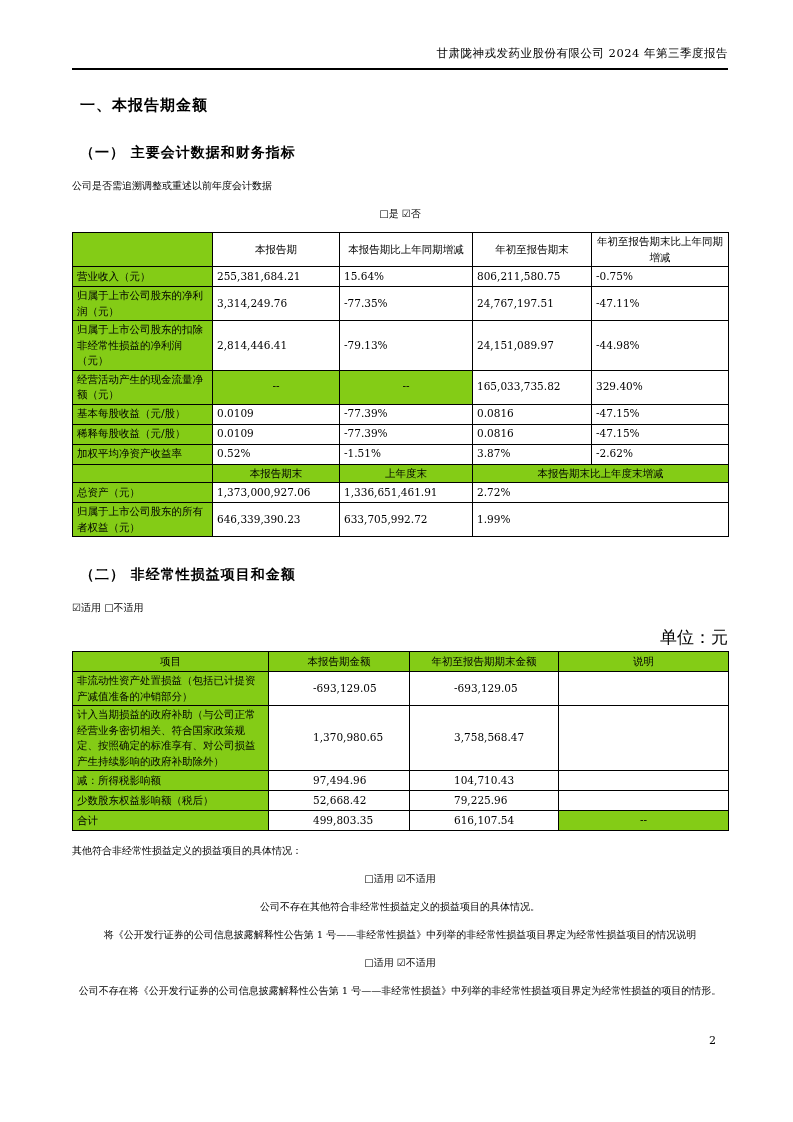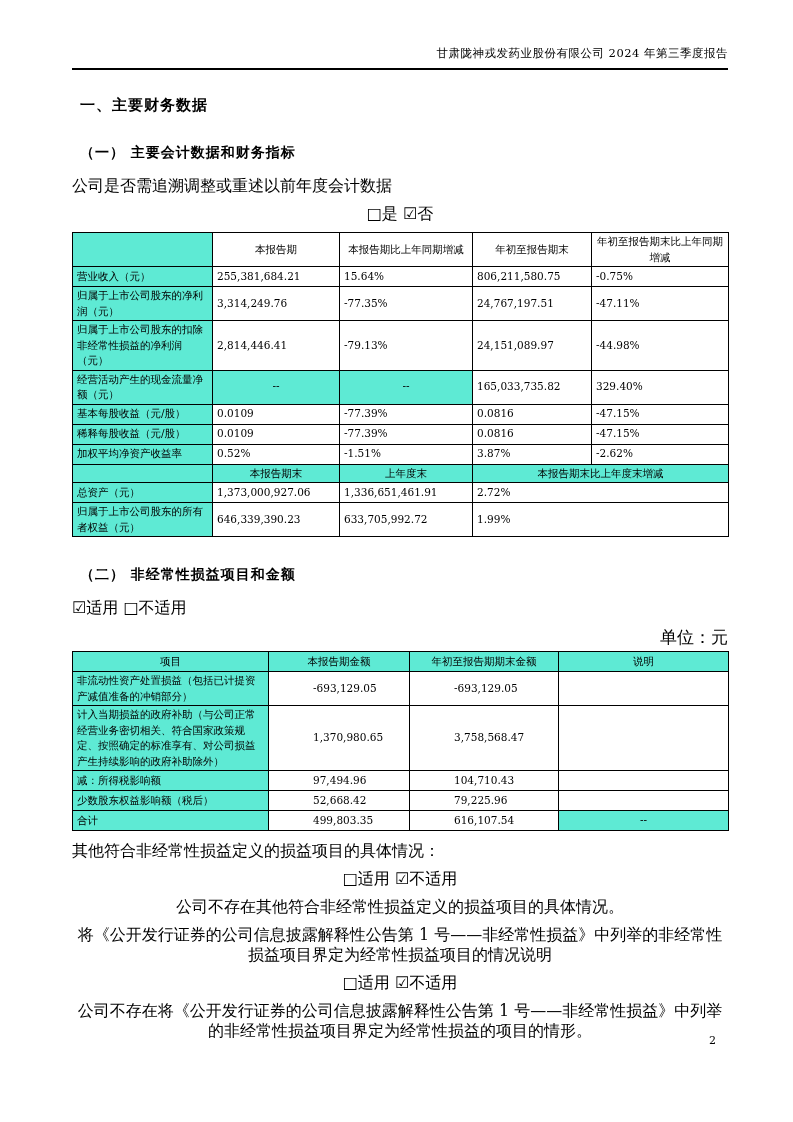--- a/index.html
+++ b/index.html
@@ -19,55 +19,55 @@
   h1.sec {
     font-family:"DejaVu Sans","Liberation Sans",sans-serif;
     font-size:15px; font-weight:bold;
     margin:26px 0 0 8px; letter-spacing:1px;
   }
   h2.sec {
     font-family:"DejaVu Sans","Liberation Sans",sans-serif;
     font-size:14px; font-weight:bold;
     margin:29px 0 0 8px; letter-spacing:1px;
   }
-  p.body-text { font-size:16px; line-height:20px; margin:14px 0 0 0; }
+  p.body-text { font-size:10px; line-height:20px; margin:14px 0 0 0; }
   p.tight { margin-top:8px;text-align:center; }
   .unit-line { text-align:right; font-size:17px; margin:8px 0 2px 0; }
 
   table.fin {
     border-collapse:collapse; table-layout:fixed;
     width:656px; font-size:10.5px; margin-top:8px;
   }
   table.fin td {
     border:1px solid #000;
     padding:1px 4px;
     line-height:15.5px;
     vertical-align:middle;
     overflow:hidden;
   }
-  .gray { background:#5eead4; }
+  .gray { background:#84cc16; }
   .ctr { text-align:center; }
   .num { }
   table.t2 td.num { padding-right:8px;padding-left:44px; }
   td.indent { padding-left:26px; }
   tr.h32 td { height:30px; }
   tr.h18 td { height:17px; }
 
   .page-number { position:absolute; right:77px; top:1034px; font-size:11px; }
 </style>
 </head>
 <body>
 
 <div class="page">
   <div class="content">
 
     <div class="doc-header">甘肃陇神戎发药业股份有限公司 2024 年第三季度报告</div>
     <hr class="header-rule">
 
-    <h1 class="sec">一、主要财务数据</h1>
+    <h1 class="sec">一、本报告期金额</h1>
 
     <h2 class="sec">（一） 主要会计数据和财务指标</h2>
 
     <p class="body-text">公司是否需追溯调整或重述以前年度会计数据</p>
     <p class="body-text tight">□是 ☑否</p>
 
     <table class="fin t1">
       <colgroup>
         <col style="width:140px">
           <col style="width:127px">

